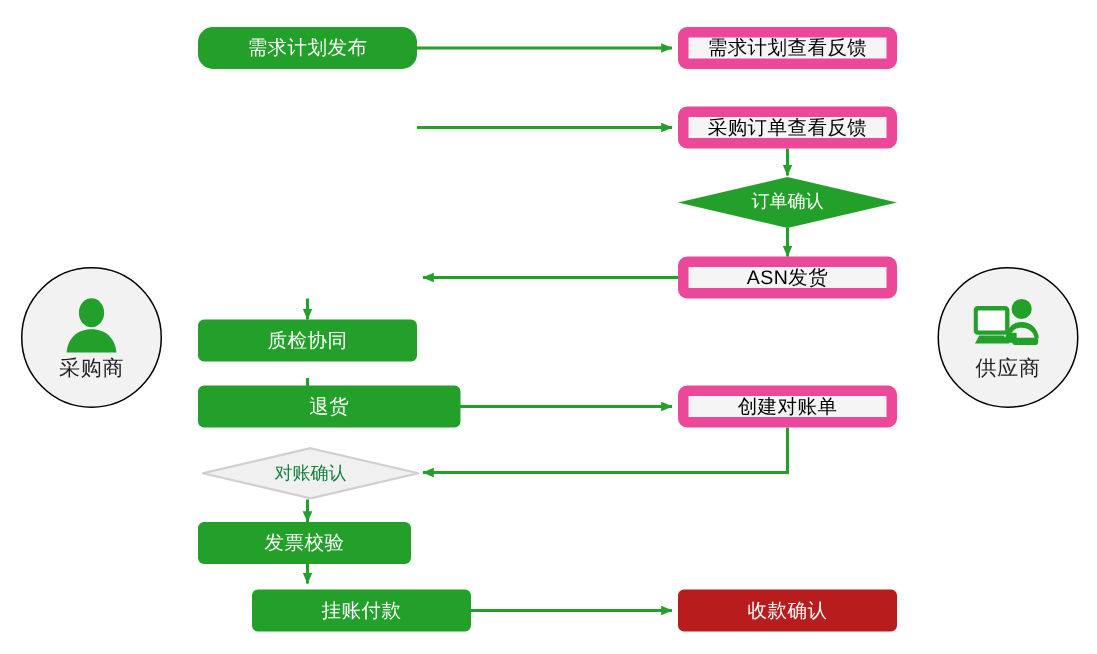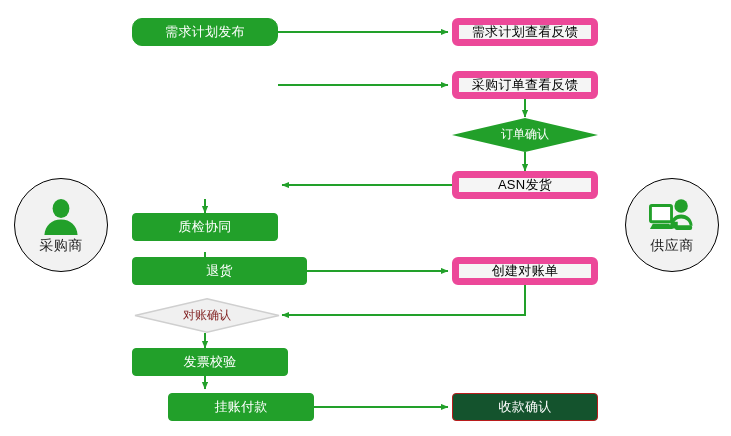--- a/index.html
+++ b/index.html
@@ -57,23 +57,23 @@
   }
 
   .box.plain {
     background: #f5f5f5;
     color: #000000;
     border: 7px solid #ec4899;
     border-radius: 6px;
   }
 
   .box.orange {
-    background: #14532d;
+    background: #b91c1c;
     color: #ffffff;
-    border: 1px solid #b91c1c;
+    border: 3px solid #b91c1c;
     border-radius: 4px;
   }
 
   
   .diamond {
     background: transparent;
     border: none;
   }
   .diamond .dlabel {
     position: relative;
@@ -82,21 +82,21 @@
   }
   .diamond .dshape {
     position: absolute;
     left: 0;
     top: 0;
     width: 100%;
     height: 100%;
     z-index: 1;
   }
   .diamond.green .dlabel { color: #ffffff; }
-  .diamond.plain .dlabel { color: #7f1d1d; }
+  .diamond.plain .dlabel { color: #15803d; }
 
   
   .role {
     position: absolute;
     width: 92px;
     height: 92px;
     border-radius: 50%;
     background: #f2f2f2;
     border: 1px solid #000000;
     display: flex;
@@ -224,21 +224,21 @@
     <span>创建对账单</span>
   </div>
 
   <div class="node diamond plain" style="left:134px; top:298px; width:146px; height:35px;">
     <svg class="dshape" viewBox="0 0 146 35" preserveAspectRatio="none">
       <polygon points="73,0.8 145,17.5 73,34.2 1,17.5" fill="#f0f0f0" stroke="#cfcfcf" stroke-width="1.4"></polygon>
     </svg>
     <span class="dlabel">对账确认</span>
   </div>
 
-  <div class="node box green" style="left:132px; top:348px; width:156px; height:28px;">
+  <div class="node box green" style="left:132px; top:348px; width:142px; height:28px;">
     <span>发票校验</span>
   </div>
 
   <div class="node box green" style="left:132px; top:393px; width:146px; height:28px;margin-left:36px;">
     <span>挂账付款</span>
   </div>
 
   <div class="node box orange" style="left:452px; top:393px; width:146px; height:28px;">
     <span>收款确认</span>
   </div>

